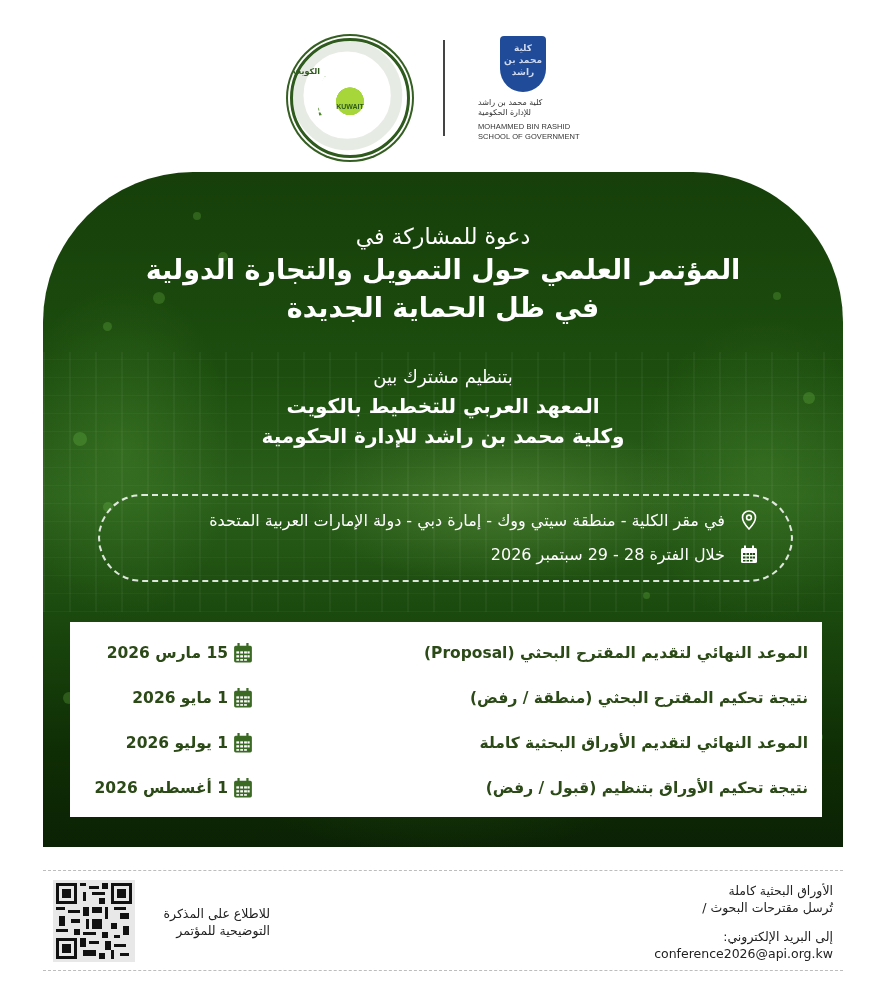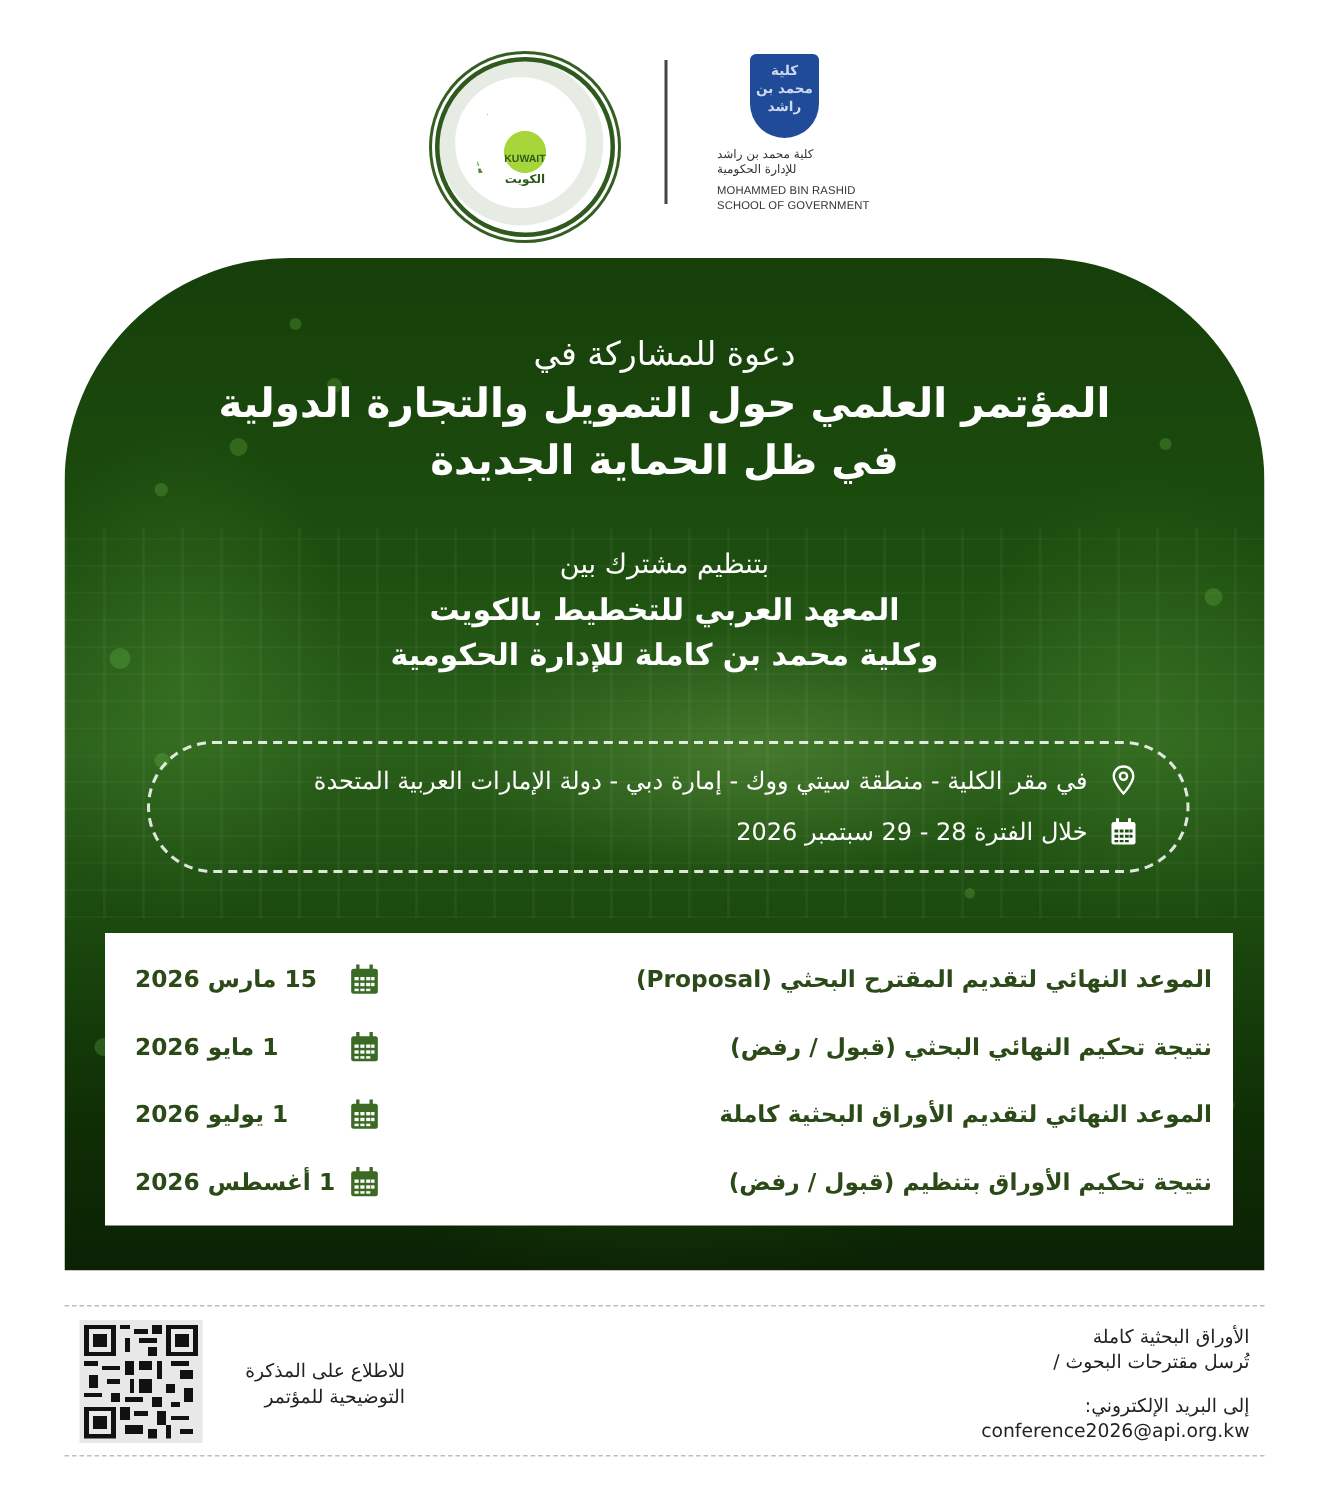--- a/index.html
+++ b/index.html
@@ -13,21 +13,21 @@
     border-radius: 50%; background: #ffffff; border: 3px solid #2f5a1d;
     box-shadow: 0 0 0 2px #ffffff, 0 0 0 4px #355f22;
   }
   .logo-api .ring-text {
     position: absolute; inset: 0; border-radius: 50%;
   }
   .logo-api .inner {
     position: absolute; left: 24px; top: 24px; width: 66px; height: 66px; border-radius: 50%;
     background: radial-gradient(circle at 50% 55%, #a6d639 0 28%, #ffffff 29%);
   }
-  .logo-api .kw-ar { position: absolute; left: 0; right: 0; top: 26px; text-align: center; font-size: 8px; color: #2f5a1d; font-weight: bold; margin-top: 48px; }
+  .logo-api .kw-ar { position: absolute; left: 0; right: 0; top: 26px; font-size: 8px; color: #2f5a1d; font-weight: bold; }
   .logo-api .kw-en { position: absolute; left: 0; right: 0; top: 62px; text-align: center; font-size: 7px; color: #2f5a1d; font-weight: bold; font-family: "Liberation Sans", sans-serif; }
   .logo-divider { position: absolute; left: 443px; top: 12px; width: 2px; height: 96px; background: #444; }
   .logo-mbr { position: absolute; left: 478px; top: 8px; width: 110px; height: 120px; }
   .shield {
     position: absolute; left: 22px; top: 0; width: 46px; height: 56px;
     background: #1f4b99;
     border-radius: 4px 4px 23px 23px;
   }
   .shield span {
     position: absolute; inset: 6px 4px; color: #cfd9ef; font-size: 9px; line-height: 12px; text-align: center; font-weight: bold;
@@ -79,21 +79,21 @@
   .dates {
     position: absolute; left: 27px; top: 450px; width: 752px; height: 195px;
     background: #ffffff; direction: rtl;
   }
   .date-row { position: absolute; left: 0; right: 0; height: 30px; display: flex; align-items: center; }
   .date-row .label {
     position: absolute; right: 14px; font-size: 15.5px; font-weight: bold; color: #2c4a18; white-space: nowrap;
   }
   .date-row .cal { position: absolute; left: 163px; top: 4px; }
   .date-row .date {
-    position: absolute; left: 20px; width: 138px; text-align: left; font-size: 15.5px; font-weight: bold; color: #2c4a18; white-space: nowrap;
+    position: absolute; left: 20px; width: 138px; text-align: right; font-size: 15.5px; font-weight: bold; color: #2c4a18; white-space: nowrap;
   }
 
   
   .sep { position: absolute; left: 43px; width: 800px; border-top: 1.5px dashed #bdbdbd; }
   .sep.top { top: 870px; }
   .sep.bottom { top: 970px; }
   .qr {
     position: absolute; left: 53px; top: 880px; width: 82px; height: 82px; background: #e8e8e8; padding: 3px;
   }
   .qr-text { position: absolute; left: 145px; top: 905px; width: 125px; direction: rtl; text-align: right; font-size: 12.5px; line-height: 17px; color: #222; }
@@ -146,21 +146,21 @@
     <i style="left:600px;top:420px;width:7px;height:7px"></i>
     <i style="left:20px;top:520px;width:12px;height:12px"></i>
     <i style="left:770px;top:560px;width:10px;height:10px"></i>
   </div>
 
   <div class="centered invite">دعوة للمشاركة في</div>
   <div class="centered title1">المؤتمر العلمي حول التمويل والتجارة الدولية</div>
   <div class="centered title2">في ظل الحماية الجديدة</div>
   <div class="centered org-intro">بتنظيم مشترك بين</div>
   <div class="centered org1">المعهد العربي للتخطيط بالكويت</div>
-  <div class="centered org2">وكلية محمد بن كاملة للإدارة الحكومية</div>
+  <div class="centered org2">وكلية محمد بن راشد للإدارة الحكومية</div>
 
   <div class="info-pill">
     <div class="info-row r1">
       <span class="ico">
         <svg width="16" height="20" viewBox="0 0 16 20">
             <path d="M8 1C4.1 1 1.5 3.9 1.5 7.4 1.5 12 8 19 8 19s6.5-7 6.5-11.6C14.5 3.9 11.9 1 8 1z" fill="none" stroke="#fff" stroke-width="1.6"></path>
             <circle cx="8" cy="7.5" r="2.4" fill="none" stroke="#fff" stroke-width="1.6"></circle>
           </svg>
       </span>
       <span>في مقر الكلية - منطقة سيتي ووك - إمارة دبي - دولة الإمارات العربية المتحدة</span>
@@ -209,21 +209,21 @@
               <rect x="13" y="11.5" width="2" height="2"></rect>
               <rect x="3" y="15" width="2.5" height="1.5"></rect>
               <rect x="6.5" y="15" width="2.5" height="1.5"></rect>
               <rect x="10" y="15" width="2.5" height="1.5"></rect>
             </g>
           </svg>
       </span>
       <span class="date">15 مارس 2026</span>
     </div>
     <div class="date-row" style="top:61px">
-      <span class="label">نتيجة تحكيم النهائي البحثي (قبول / رفض)</span>
+      <span class="label">نتيجة تحكيم المقترح البحثي (منطقة / رفض)</span>
       <span class="cal">
         <svg width="20" height="22" viewBox="0 0 18 19">
             <rect x="1" y="3" width="16" height="15" rx="1.5" fill="#3b6a24"></rect>
             <rect x="4" y="0.5" width="2" height="4" fill="#3b6a24"></rect>
             <rect x="12" y="0.5" width="2" height="4" fill="#3b6a24"></rect>
             <g fill="#fff">
               <rect x="3" y="8" width="2.5" height="2"></rect>
               <rect x="6.5" y="8" width="2.5" height="2"></rect>
               <rect x="10" y="8" width="2.5" height="2"></rect>
               <rect x="13" y="8" width="2" height="2"></rect>

